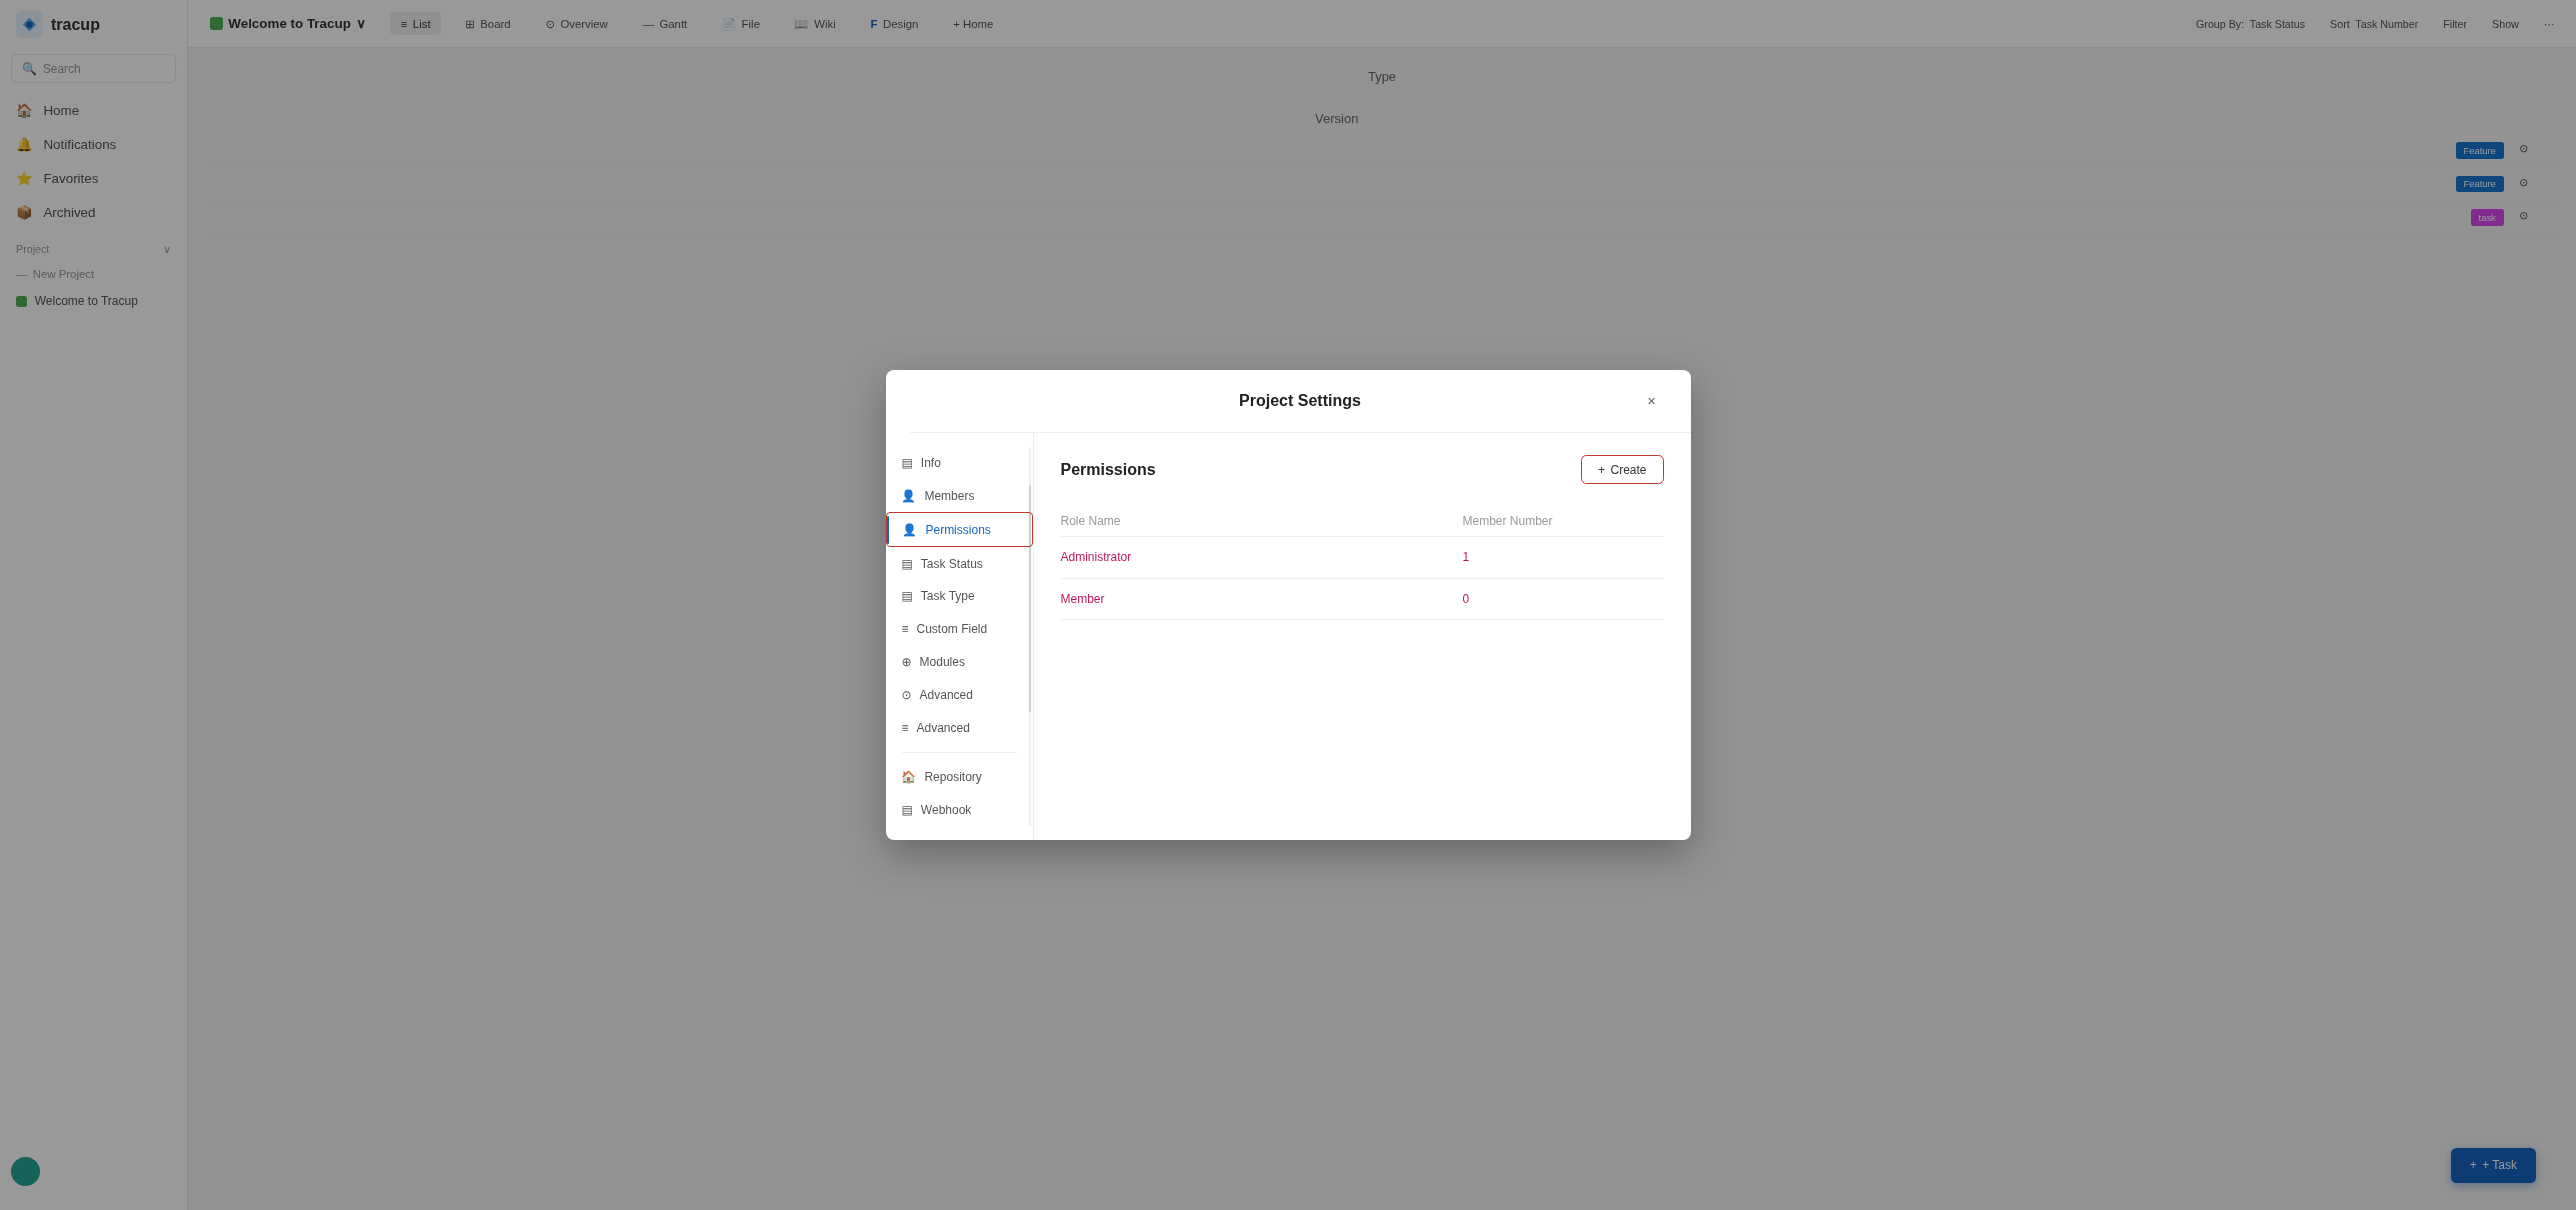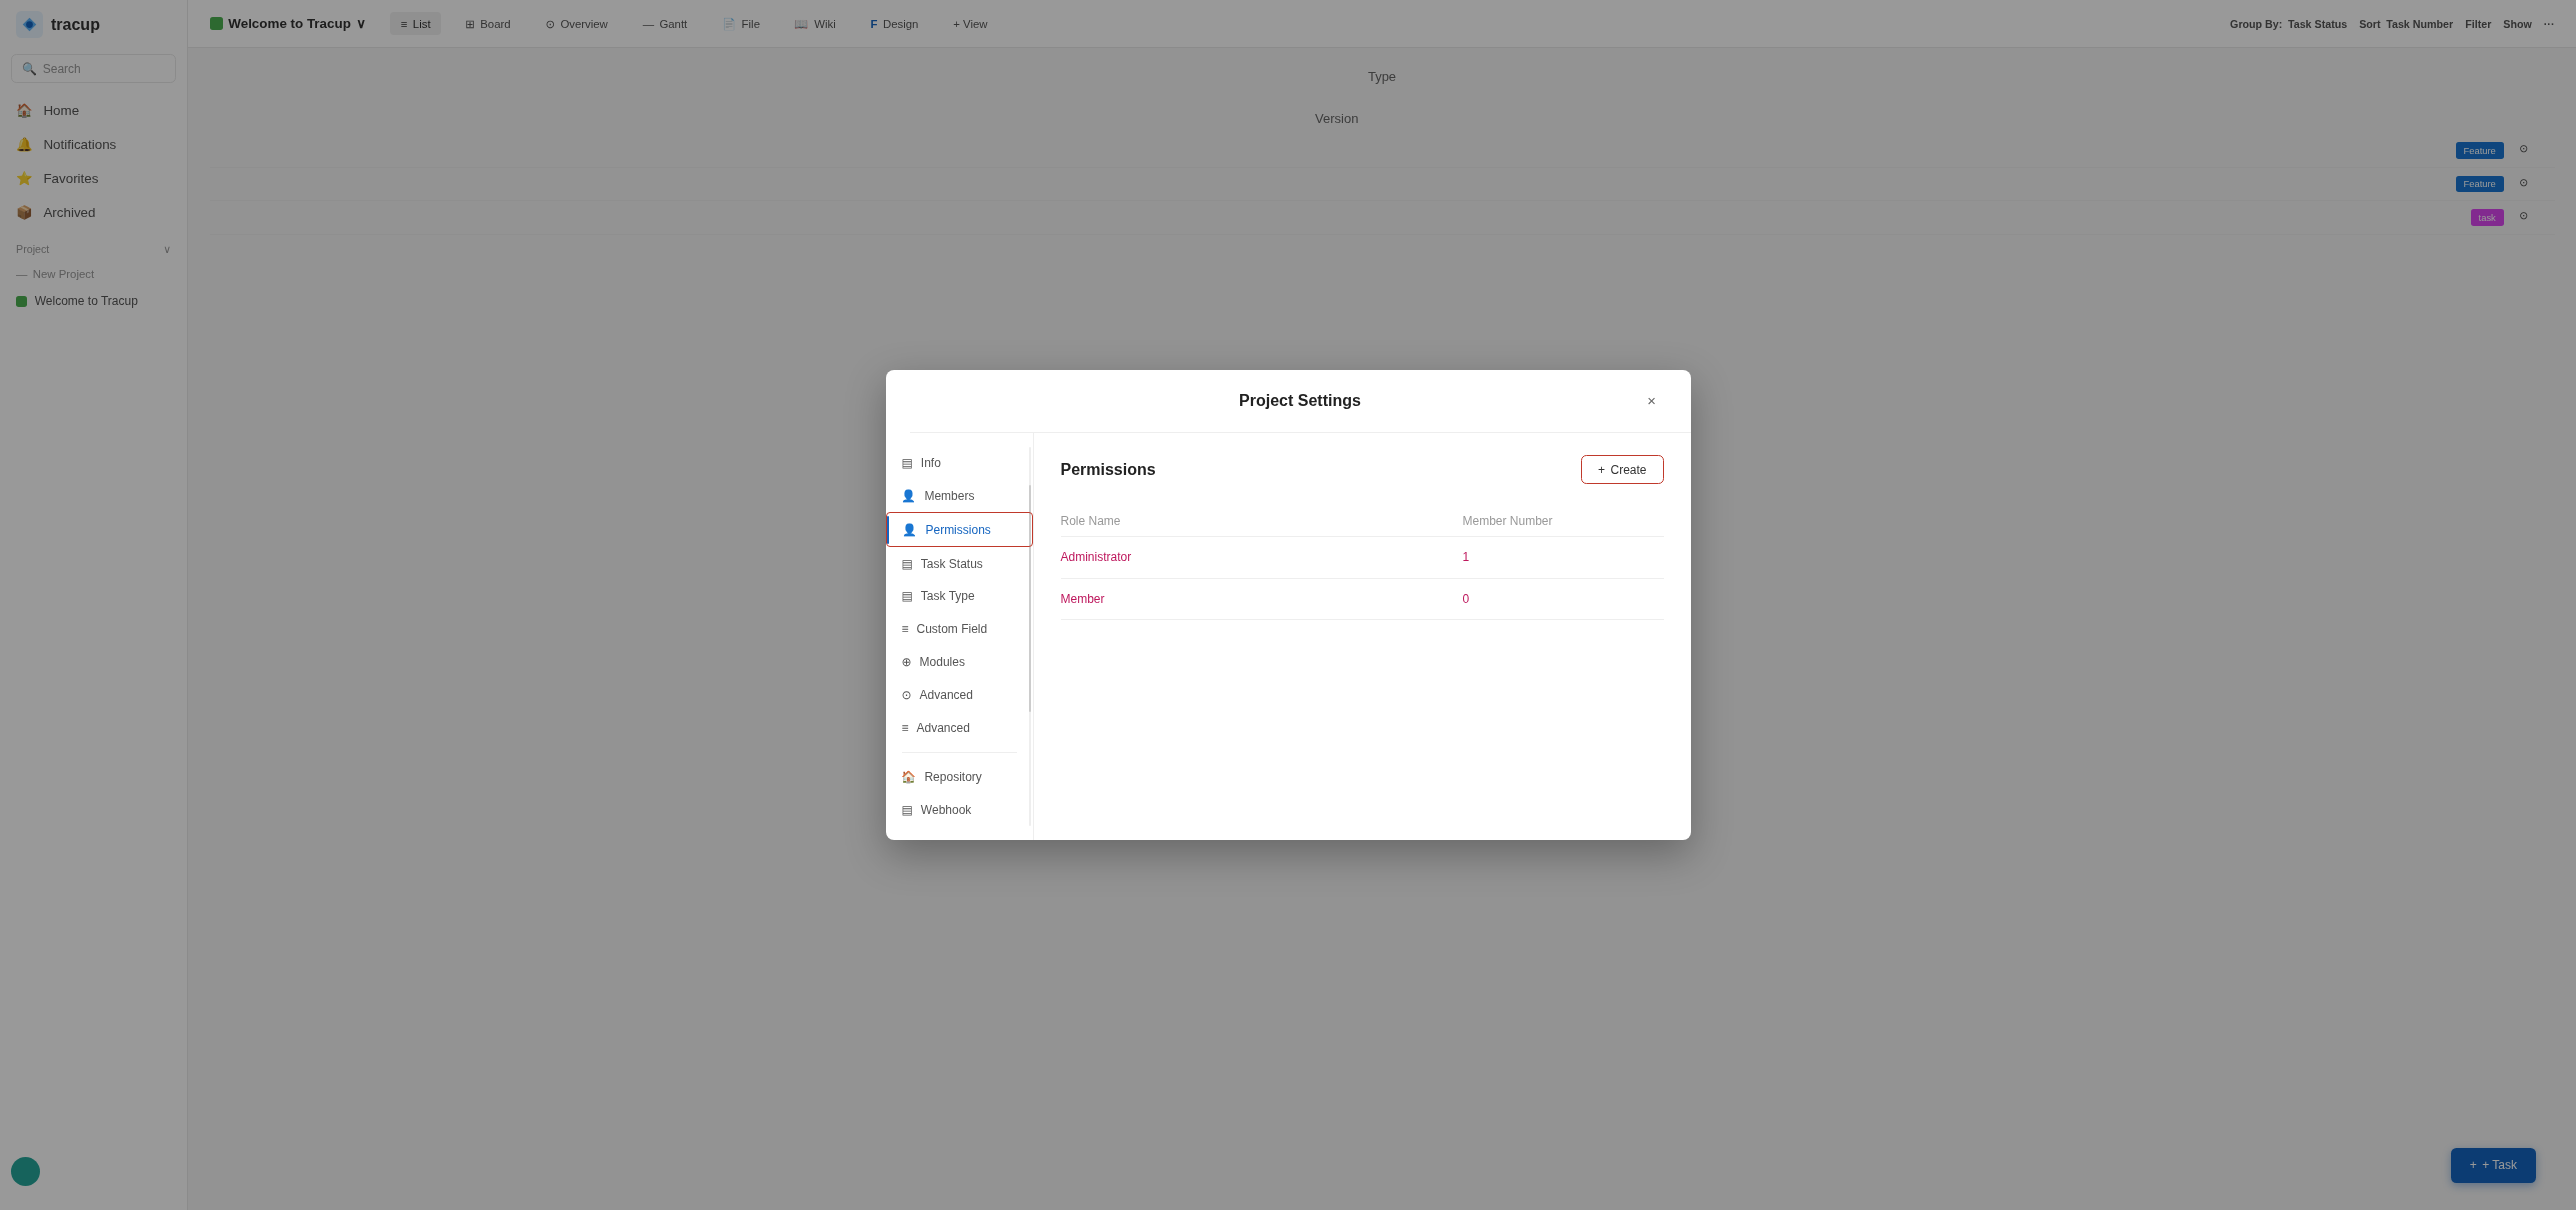--- a/index.html
+++ b/index.html
@@ -151,24 +151,23 @@
     }
     .view-tab.active {
       background: #f0f0f0;
       color: #333;
     }
 
     .top-bar-right {
       margin-left: auto;
       display: flex;
       align-items: center;
-      gap: 12px;
+      gap: 25px;
       color: #555;
       font-size: 10.7px;
-      font-weight: bold;
     }
 
     .content-area {
       flex: 1;
       display: flex;
       flex-direction: column;
       padding: 13.4px 21.5px;
     }
 
     .task-row {
@@ -478,21 +477,21 @@
       </div>
       <div class="view-tab">
         <span>📖</span>
         <span>Wiki</span>
       </div>
       <div class="view-tab">
         <span style="color:#1565C0;font-weight:600;">F</span>
         <span>Design</span>
       </div>
       <div class="view-tab">
-        <span>+ View</span>
+        <span>+ Home</span>
       </div>
       <div class="top-bar-right">
         <span>
           <span>Group By:</span>
           <span style="margin-left:2.7px;">Task Status</span>
         </span>
         <span>
           <span>Sort</span>
           <span style="margin-left:2.7px;">Task Number</span>
         </span>

